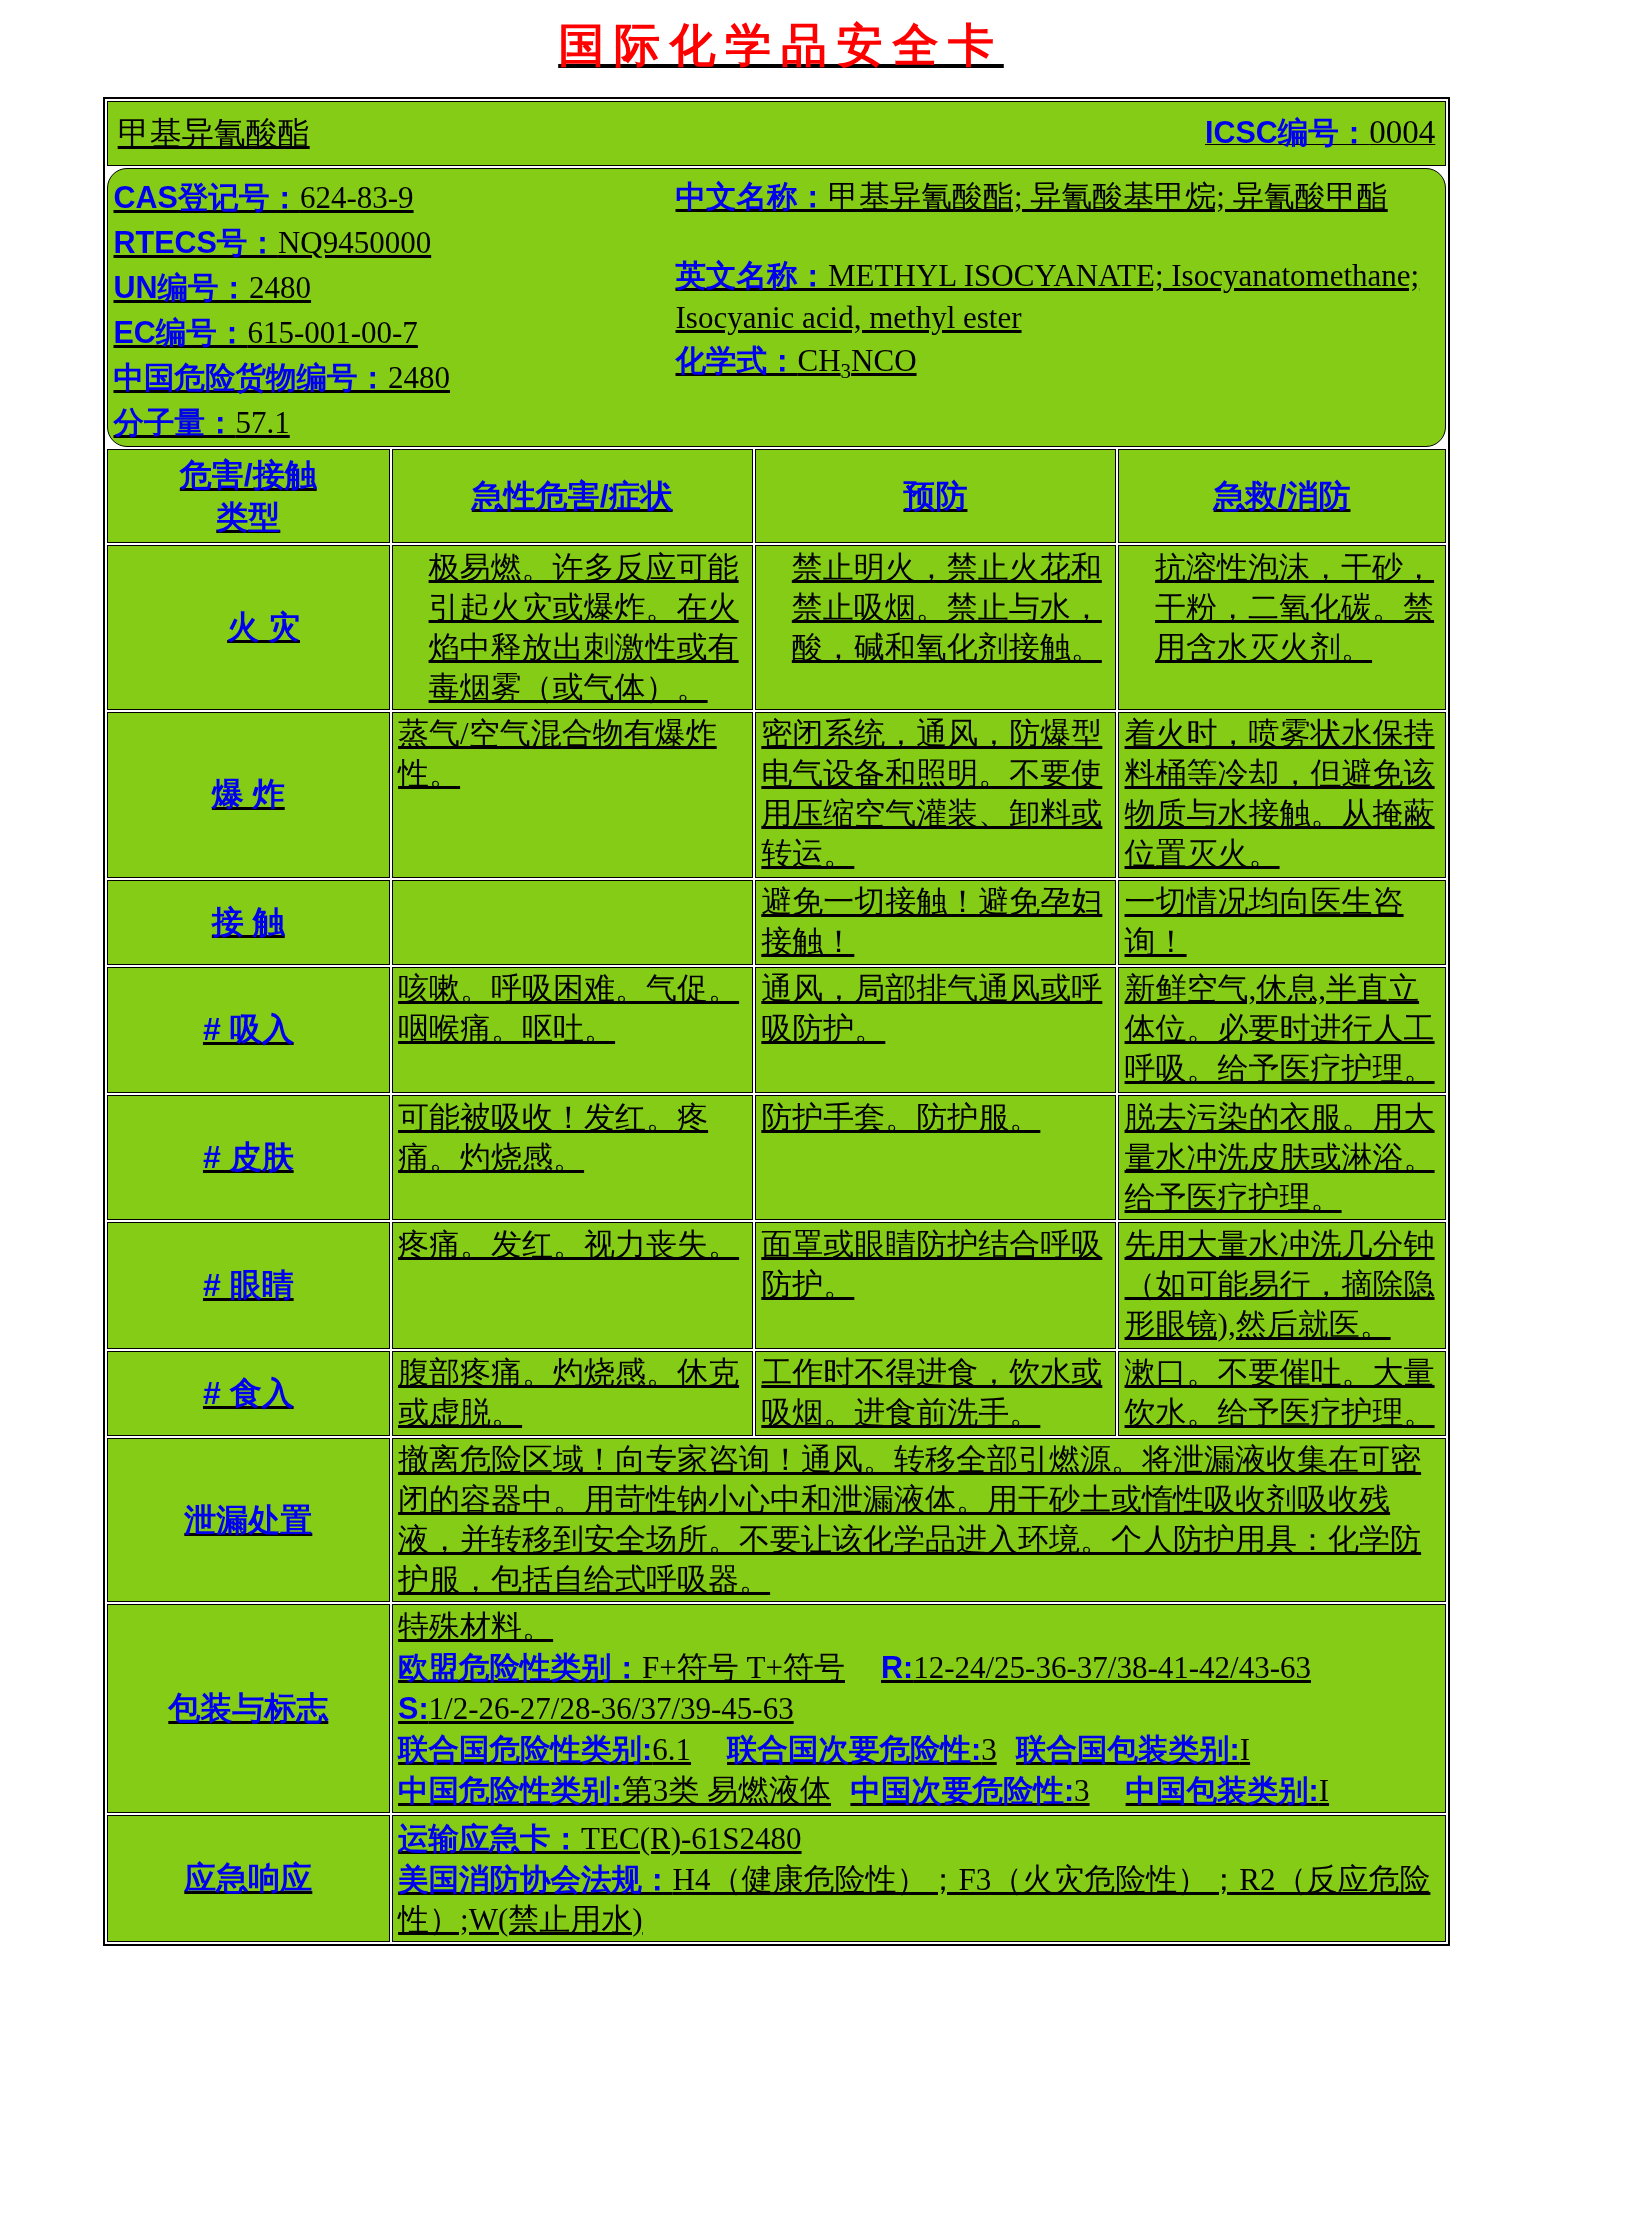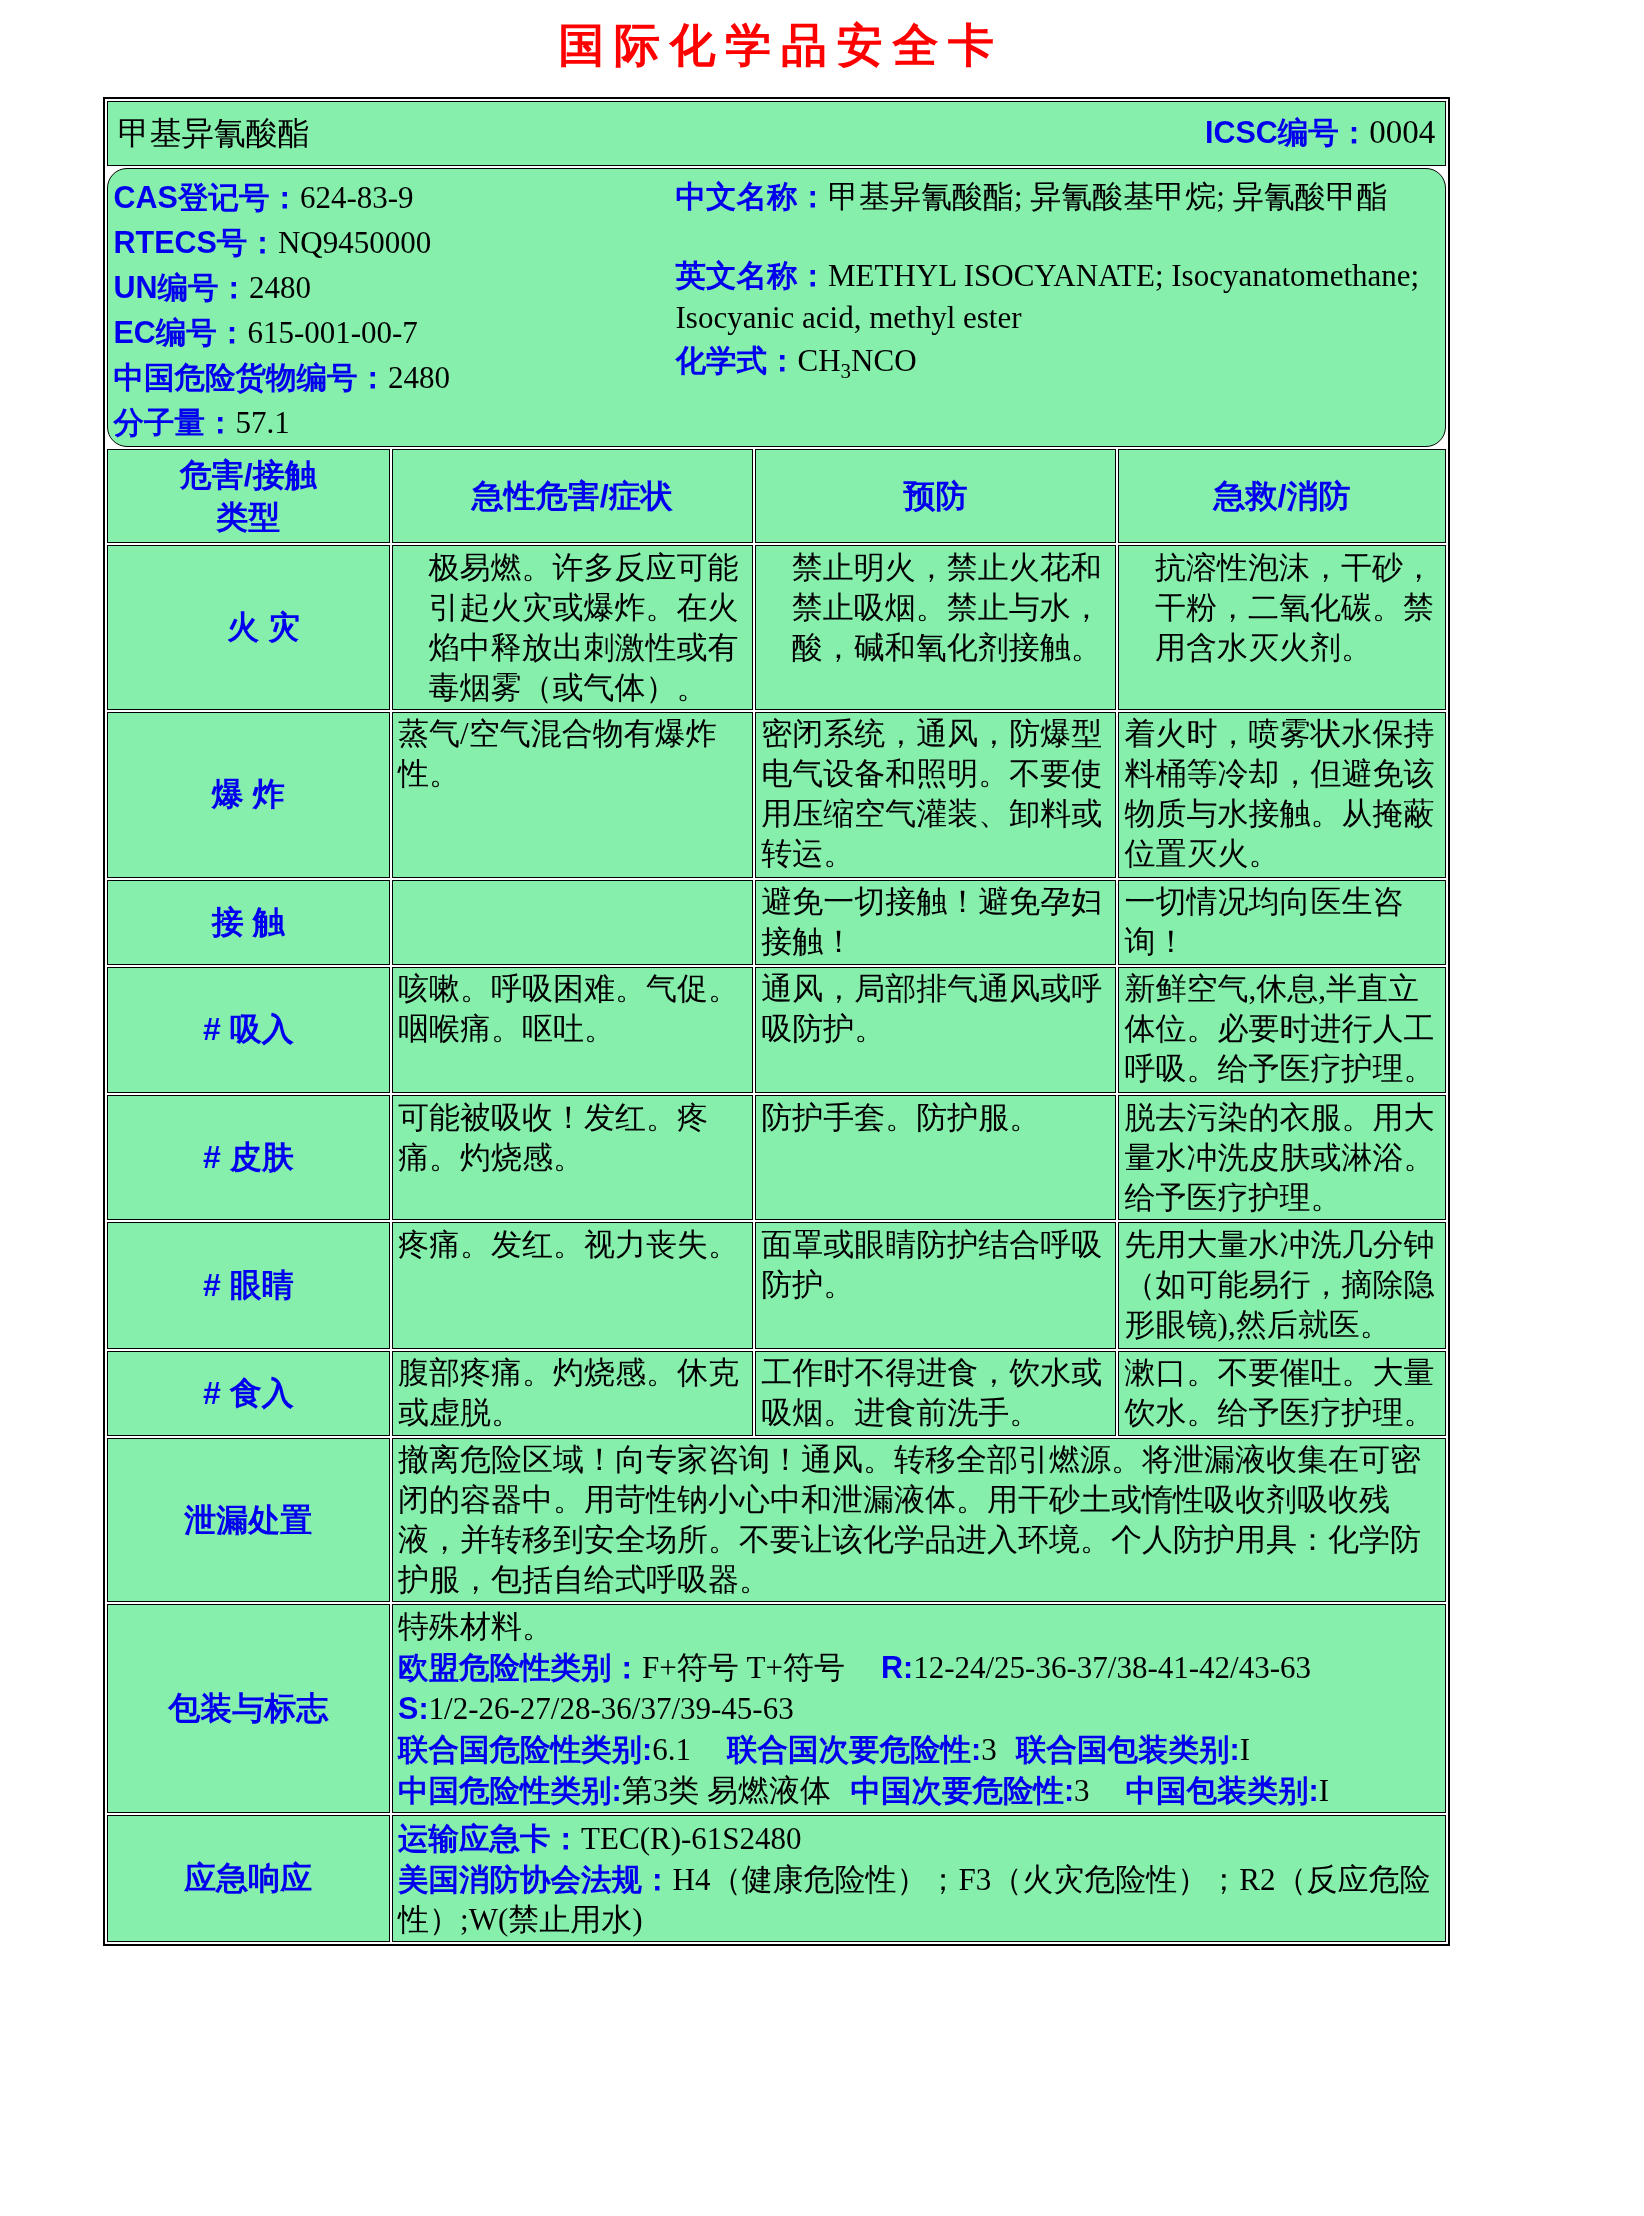--- a/index.html
+++ b/index.html
@@ -1,28 +1,28 @@
 <!DOCTYPE html>
 <html style="font-size:11px"><head>
 <meta charset="utf-8">
 <style>
   html,body{margin:0;padding:0;background:#ffffff;}
   body{width:1645px;min-height:2216px;font-family:"Liberation Serif",serif;color:#000;}
-  .page{width:1562px;min-height:2216px;}
+  .page{width:1562px;min-height:2216px;text-decoration:underline;}
   .title{
     margin:0;padding-top:15.3px;padding-bottom:19.4px;
     text-align:center;font-family:"Liberation Sans",sans-serif;
     font-size:46px;font-weight:bold;color:#ff0000;letter-spacing:9.7px;
   }
   table.card{
     margin-left:103px;width:1347px;
     border:2.1px solid #000;border-collapse:separate;border-spacing:2.1px;
     table-layout:fixed;background:#fff;
   }
-  td{border:1.4px solid #000;padding:1.4px 5.5px;vertical-align:top;background:#86efac;}
+  td{border:1.4px solid #000;padding:1.4px 5.5px;vertical-align:top;background:#84cc16;}
   col.c1{width:21.2%;} col.c2{width:27.1%;} col.c3{width:27.1%;} col.c4{width:24.6%;}
 
   
   .vl{font-family:"Liberation Serif",serif;color:#000;}
   .lb{font-family:"Liberation Sans",sans-serif;font-weight:bold;color:#0000ee;}
   .content{font-size:31px;line-height:40px;}
   .label-cell{
     vertical-align:middle;text-align:center;
     font-family:"Liberation Sans",sans-serif;font-weight:bold;
     font-size:32px;color:#0000ee;line-height:39px;

